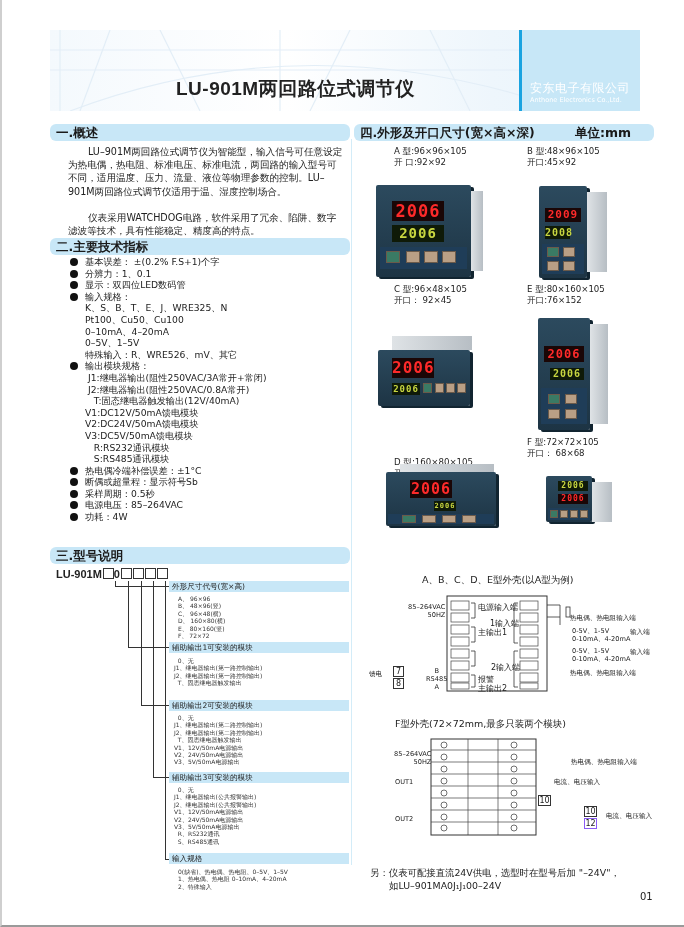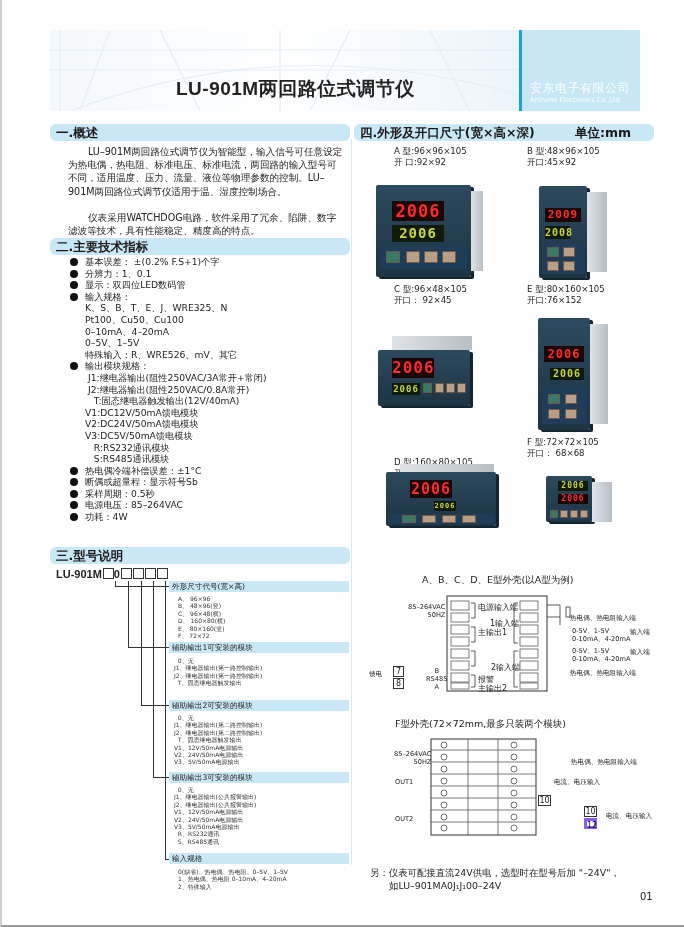--- a/index.html
+++ b/index.html
@@ -326,21 +326,21 @@
     </g>
   </svg>
   <div class="tiny" style="left:392px;top:750px;text-align:right;">85–264VAC
 50HZ</div>
   <div class="tiny" style="left:393px;top:778px;">OUT1</div>
   <div class="tiny" style="left:393px;top:815px;">OUT2</div>
   <div class="tiny" style="left:569px;top:758px;">热电偶、热电阻输入端</div>
   <div class="tiny" style="left:552px;top:778px;">电流、电压输入</div>
   <div style="position:absolute;left:536px;top:795px;width:13px;height:11px;border:1px solid #333;font-size:8px;line-height:9px;text-align:center;">10</div>
   <div style="position:absolute;left:582px;top:806px;width:13px;height:11px;border:1px solid #333;font-size:8px;line-height:9px;text-align:center;">10</div>
-  <div style="position:absolute;left:582px;top:818px;width:13px;height:11px;border:3px solid #8b5cf6;font-size:8px;line-height:9px;text-align:center;">12</div>
+  <div style="position:absolute;left:582px;top:818px;width:13px;height:11px;border:1px solid #8b5cf6;font-size:8px;line-height:9px;text-align:center;">12</div>
   <div class="tiny" style="left:604px;top:812px;">电流、电压输入</div>
 
   <div class="note">
     <div>另：仪表可配接直流24V供电，选型时在型号后加 "–24V"，</div>
     <div style="padding-left:19px;">如LU–901MA0J₁J₁00–24V</div>
   </div>
   <div class="pageno">01</div>
 </div>
 
 </body></html>

